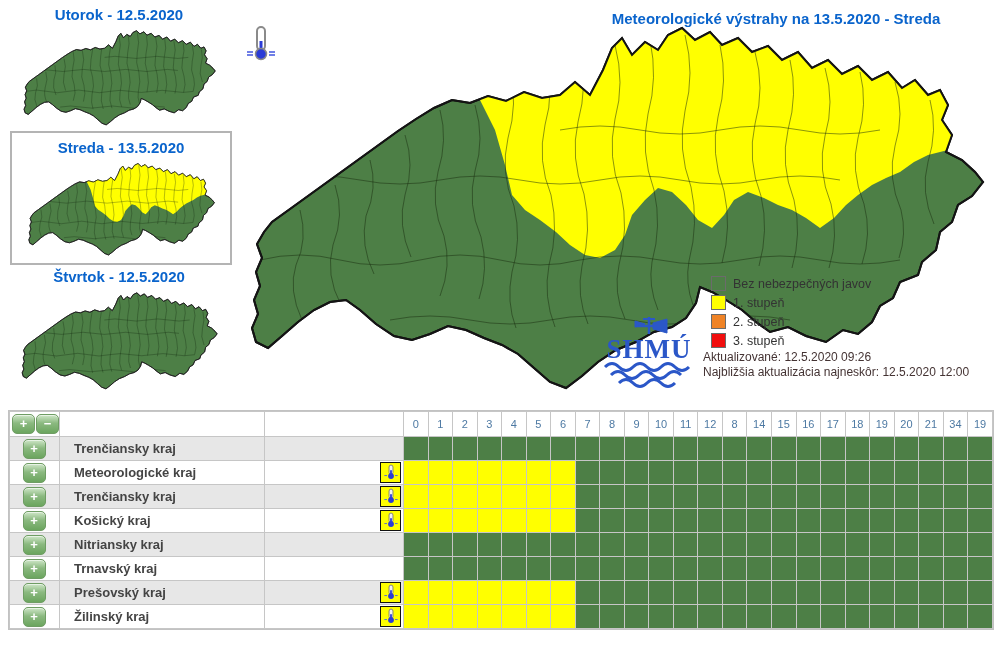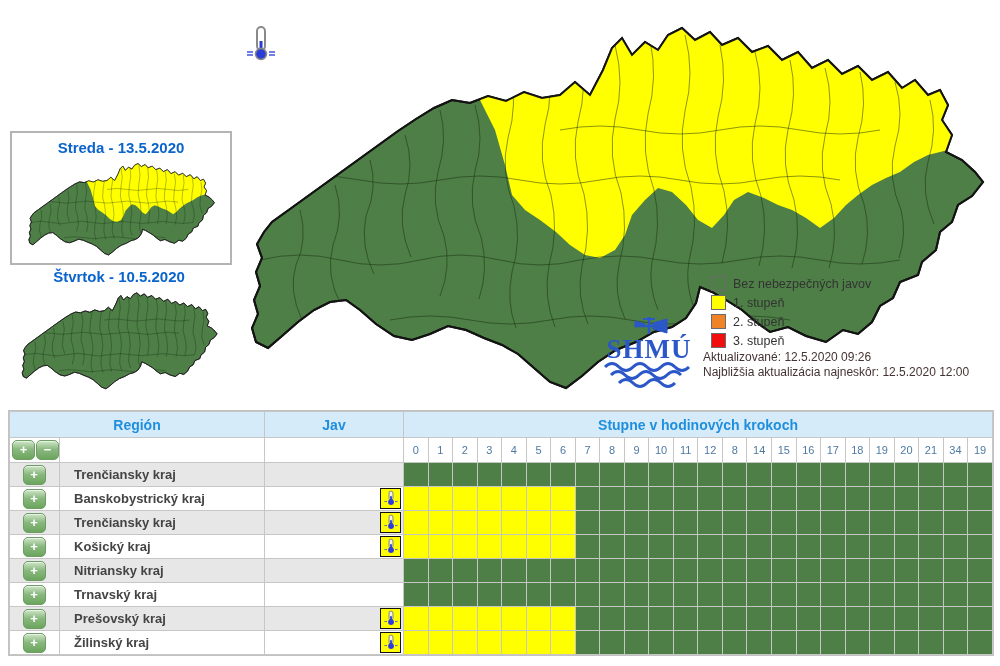--- a/index.html
+++ b/index.html
@@ -61,35 +61,45 @@
     <path id="sk-yellow" d="M240,90 L255,120 265,155 272,185 285,200 300,210 316,222 330,235 345,245 360,248 375,240 385,225 392,205 405,190 418,178 432,182 446,195 458,210 472,218 484,205 494,190 508,182 524,188 538,195 552,200 566,208 580,218 594,208 606,195 618,185 632,175 646,168 660,162 674,152 688,145 708,140 725,132 725,-30 195,-30 Z"></path>
     <path id="sk-districts" fill="none" d="M60,200q8,30 -4,55q-8,25 6,55 M95,175q10,30 -2,60q-8,30 8,60 M130,150q8,28 -4,56q-6,30 8,58 M165,125q10,30 0,60q-8,30 6,62 M200,100q8,30 -2,62q-8,32 6,64q8,30 -4,60 M235,95q10,34 0,66q-8,34 6,66q8,32 -2,62 M270,60q8,34 -2,68q-8,34 6,68q8,34 -2,66q-6,30 4,56 M305,45q10,36 0,70q-8,36 6,70q8,36 -2,70q-6,32 6,62 M340,40q8,36 -2,72q-8,36 6,72q8,36 -2,72q-6,30 6,58 M375,35q10,38 0,74q-8,38 6,74q8,36 -2,72q-6,28 6,54 M410,30q8,38 -2,74q-8,38 6,76q8,36 -2,72q-4,24 6,48 M445,25q10,38 0,76q-8,38 6,76q8,36 -2,74q-4,22 4,44 M480,35q8,36 -2,72q-8,36 6,74q8,36 -2,72 M515,42q10,36 0,72q-8,36 6,72q8,34 -2,70 M550,50q8,34 -2,70q-8,34 6,70q8,34 -2,68 M585,58q10,34 0,68q-8,34 6,68q8,32 -2,64 M620,62q8,32 -2,66q-8,32 6,66q8,30 -2,60 M655,72q10,32 0,64q-8,32 6,64q6,24 -2,48 M690,90q8,30 -2,62q-8,30 6,62 M20,250q40,-10 80,0q40,10 80,0q40,-10 80,0q40,10 80,0q40,-8 80,0q40,8 80,0q40,-8 80,0q40,8 80,0 M40,170q40,-8 80,0q40,8 80,0q40,-8 80,0q40,8 80,0q40,-8 80,0q40,8 80,0q40,-8 80,0 M150,310q40,-8 80,0q40,8 80,0q40,-8 80,0q40,8 80,0q40,-8 80,0 M320,120q40,-8 80,0q40,8 80,0q40,-8 80,0q40,8 80,0"></path>
     <clipPath id="skclip">
         <use href="#sk-outline" xlink:href="#sk-outline"></use>
       </clipPath>
   </defs>
 </svg>
 
 <div class="stage">
 
+  <div class="thumb t1">
+    <div class="thumb-title">Utorok - 12.5.2020</div>
+    <svg class="minimap" width="206" height="102" viewBox="0 0 750 390">
+      <use href="#sk-outline" xlink:href="#sk-outline" stroke="#1d1d1d" stroke-width="3" fill="#4d7f46"></use>
+      <g clip-path="url(#skclip)">
+          <use href="#sk-districts" xlink:href="#sk-districts" fill="none" stroke="rgba(20,40,15,0.55)" stroke-width="2.2"></use>
+        </g>
+      <use href="#sk-outline" xlink:href="#sk-outline" fill="none" stroke="#1d1d1d" stroke-width="3"></use>
+    </svg>
+  </div>
 
   <div class="thumb-box">
     <div class="thumb-title">Streda - 13.5.2020</div>
     <svg class="minimap" width="200" height="99" viewBox="0 0 750 390">
       <use href="#sk-outline" xlink:href="#sk-outline" stroke="#1d1d1d" stroke-width="3" fill="#4d7f46"></use>
       <g clip-path="url(#skclip)">
         <use href="#sk-yellow" xlink:href="#sk-yellow" fill="#ffff00"></use>
         <use href="#sk-districts" xlink:href="#sk-districts" fill="none" stroke="rgba(20,40,15,0.55)" stroke-width="2.2"></use>
       </g>
       <use href="#sk-outline" xlink:href="#sk-outline" fill="none" stroke="#1d1d1d" stroke-width="3"></use>
     </svg>
   </div>
 
   <div class="thumb t3">
-    <div class="thumb-title">Štvrtok - 10.5.2020</div>
+    <div class="thumb-title">Štvrtok - 12.5.2020</div>
     <svg class="minimap" width="206" height="104" viewBox="0 0 750 390">
       <use href="#sk-outline" xlink:href="#sk-outline" stroke="#1d1d1d" stroke-width="3" fill="#4d7f46"></use>
       <g clip-path="url(#skclip)">
           <use href="#sk-districts" xlink:href="#sk-districts" fill="none" stroke="rgba(20,40,15,0.55)" stroke-width="2.2"></use>
         </g>
       <use href="#sk-outline" xlink:href="#sk-outline" fill="none" stroke="#1d1d1d" stroke-width="3"></use>
     </svg>
   </div>
 
   <svg class="therm-big" width="30" height="36" viewBox="0 0 30 36">
@@ -106,20 +116,21 @@
 
   <svg class="bigmap" viewBox="0 0 750 390">
     <use href="#sk-outline" xlink:href="#sk-outline" stroke="#141414" stroke-width="2" fill="#4d7f46"></use>
     <g clip-path="url(#skclip)">
       <use href="#sk-yellow" xlink:href="#sk-yellow" fill="#ffff00"></use>
       <use href="#sk-districts" xlink:href="#sk-districts" fill="none" stroke="rgba(25,45,15,0.5)" stroke-width="1"></use>
     </g>
     <use href="#sk-outline" xlink:href="#sk-outline" fill="none" stroke="#141414" stroke-width="2"></use>
   </svg>
 
+  <div class="map-title">Meteorologické výstrahy na 13.5.2020 - Streda</div>
 
   <div class="legend" id="legend">
       <div class="legend-item">
         <span class="legend-swatch" style="background: rgb(77, 127, 70);"></span>
         <span class="legend-label">Bez nebezpečných javov</span>
       </div>
       <div class="legend-item">
         <span class="legend-swatch" style="background: rgb(255, 255, 0);"></span>
         <span class="legend-label">1. stupeň</span>
       </div>
@@ -179,25 +190,20 @@
           <col>
           <col>
           <col>
           <col>
           <col>
           <col>
           <col>
           <col>
         </colgroup>
       <thead>
-        <tr class="hrow1">
-          <th colspan="2">Región</th>
-          <th>Jav</th>
-          <th colspan="24">Stupne v hodinových krokoch</th>
-        </tr>
         <tr class="hrow2" id="hours-row">
           <th class="pm-cell">
             <span class="pm-btn">+</span><span class="pm-btn">−</span>
           </th>
           <th></th>
           <th></th>
         <th class="hour-th">0</th>
             <th class="hour-th">1</th>
             <th class="hour-th">2</th>
             <th class="hour-th">3</th>
@@ -248,21 +254,21 @@
             <td class="hour-cell" style="background: rgb(77, 127, 70);"></td>
             <td class="hour-cell" style="background: rgb(77, 127, 70);"></td>
             <td class="hour-cell" style="background: rgb(77, 127, 70);"></td>
             <td class="hour-cell" style="background: rgb(77, 127, 70);"></td>
             <td class="hour-cell" style="background: rgb(77, 127, 70);"></td>
             <td class="hour-cell" style="background: rgb(77, 127, 70);"></td>
             <td class="hour-cell" style="background: rgb(77, 127, 70);"></td>
           </tr>
           <tr>
             <td class="plus-cell meta-cell"><span class="pm-btn">+</span></td>
-            <td class="name-cell meta-cell">Banskobystrický kraj</td>
+            <td class="name-cell meta-cell">Meteorologické kraj</td>
             <td class="jav-cell meta-cell"><span class="jav-icon"><svg width="16" height="16" viewBox="0 0 18 18" style="margin:1px">
                   <rect x="6.8" y="1.2" width="4.4" height="10.5" rx="2.2" fill="#f2f2f2" stroke="#777" stroke-width="1"></rect>
                   <rect x="8" y="7" width="2" height="5" fill="#2a3bd6"></rect>
                   <circle cx="9" cy="13.6" r="3.3" fill="#2a3bd6"></circle>
                   <g stroke="#4c5fe0" stroke-width="1">
                     <line x1="1.5" y1="13" x2="4.5" y2="13"></line>
                     <line x1="13.5" y1="13" x2="16.5" y2="13"></line>
                   </g>
                 </svg></span></td>
             <td class="hour-cell" style="background: rgb(255, 255, 0);"></td>

